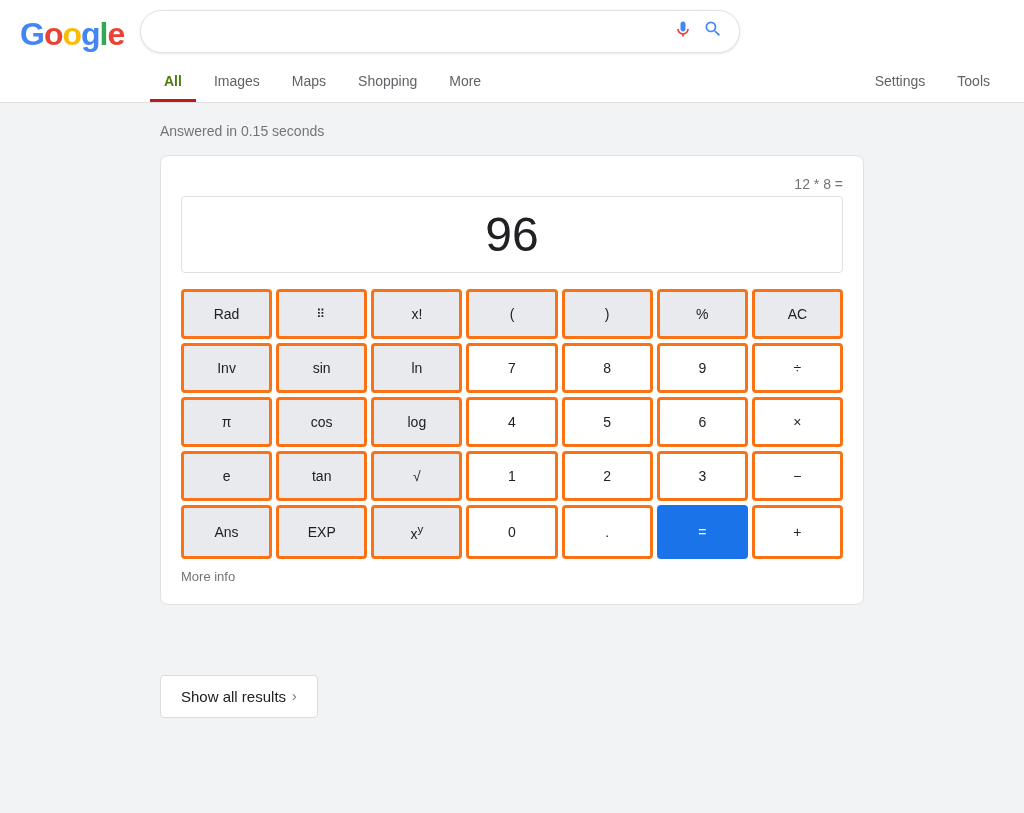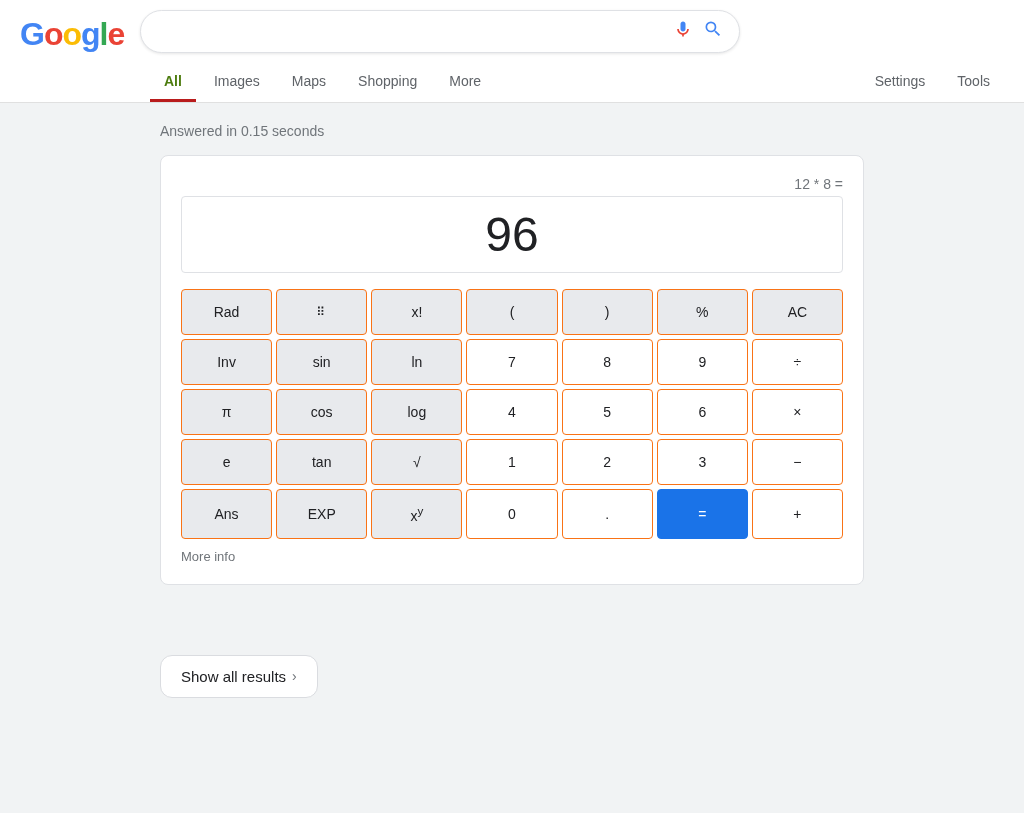--- a/index.html
+++ b/index.html
@@ -120,21 +120,21 @@
       min-height: 70px;
     }
     .calc-buttons {
       display: grid;
       grid-template-columns: repeat(7, 1fr);
       gap: 4px;
     }
     .calc-btn {
       padding: 14px 4px;
       font-size: 14px;
-      border: 1px solid #f97316;
+      border: 3px solid #f97316;
       border-radius: 4px;
       cursor: pointer;
       text-align: center;
       background: #f8f9fa;
       color: #202124;
       font-family: arial, sans-serif;
     }
     .calc-btn.dark {
       background: #e8eaed;
       color: #202124;
@@ -158,21 +158,21 @@
       cursor: pointer;
     }
     .show-all-btn {
       display: inline-flex;
       align-items: center;
       gap: 6px;
       margin-top: 40px;
       margin-left: 0;
       padding: 12px 20px;
       border: 1px solid #dadce0;
-      border-radius: 12px;
+      border-radius: 4px;
       background: #fff;
       font-size: 15px;
       color: #202124;
       cursor: pointer;
     }
     .chevron {
       font-size: 14px;
       color: #70757a;
     }
     

